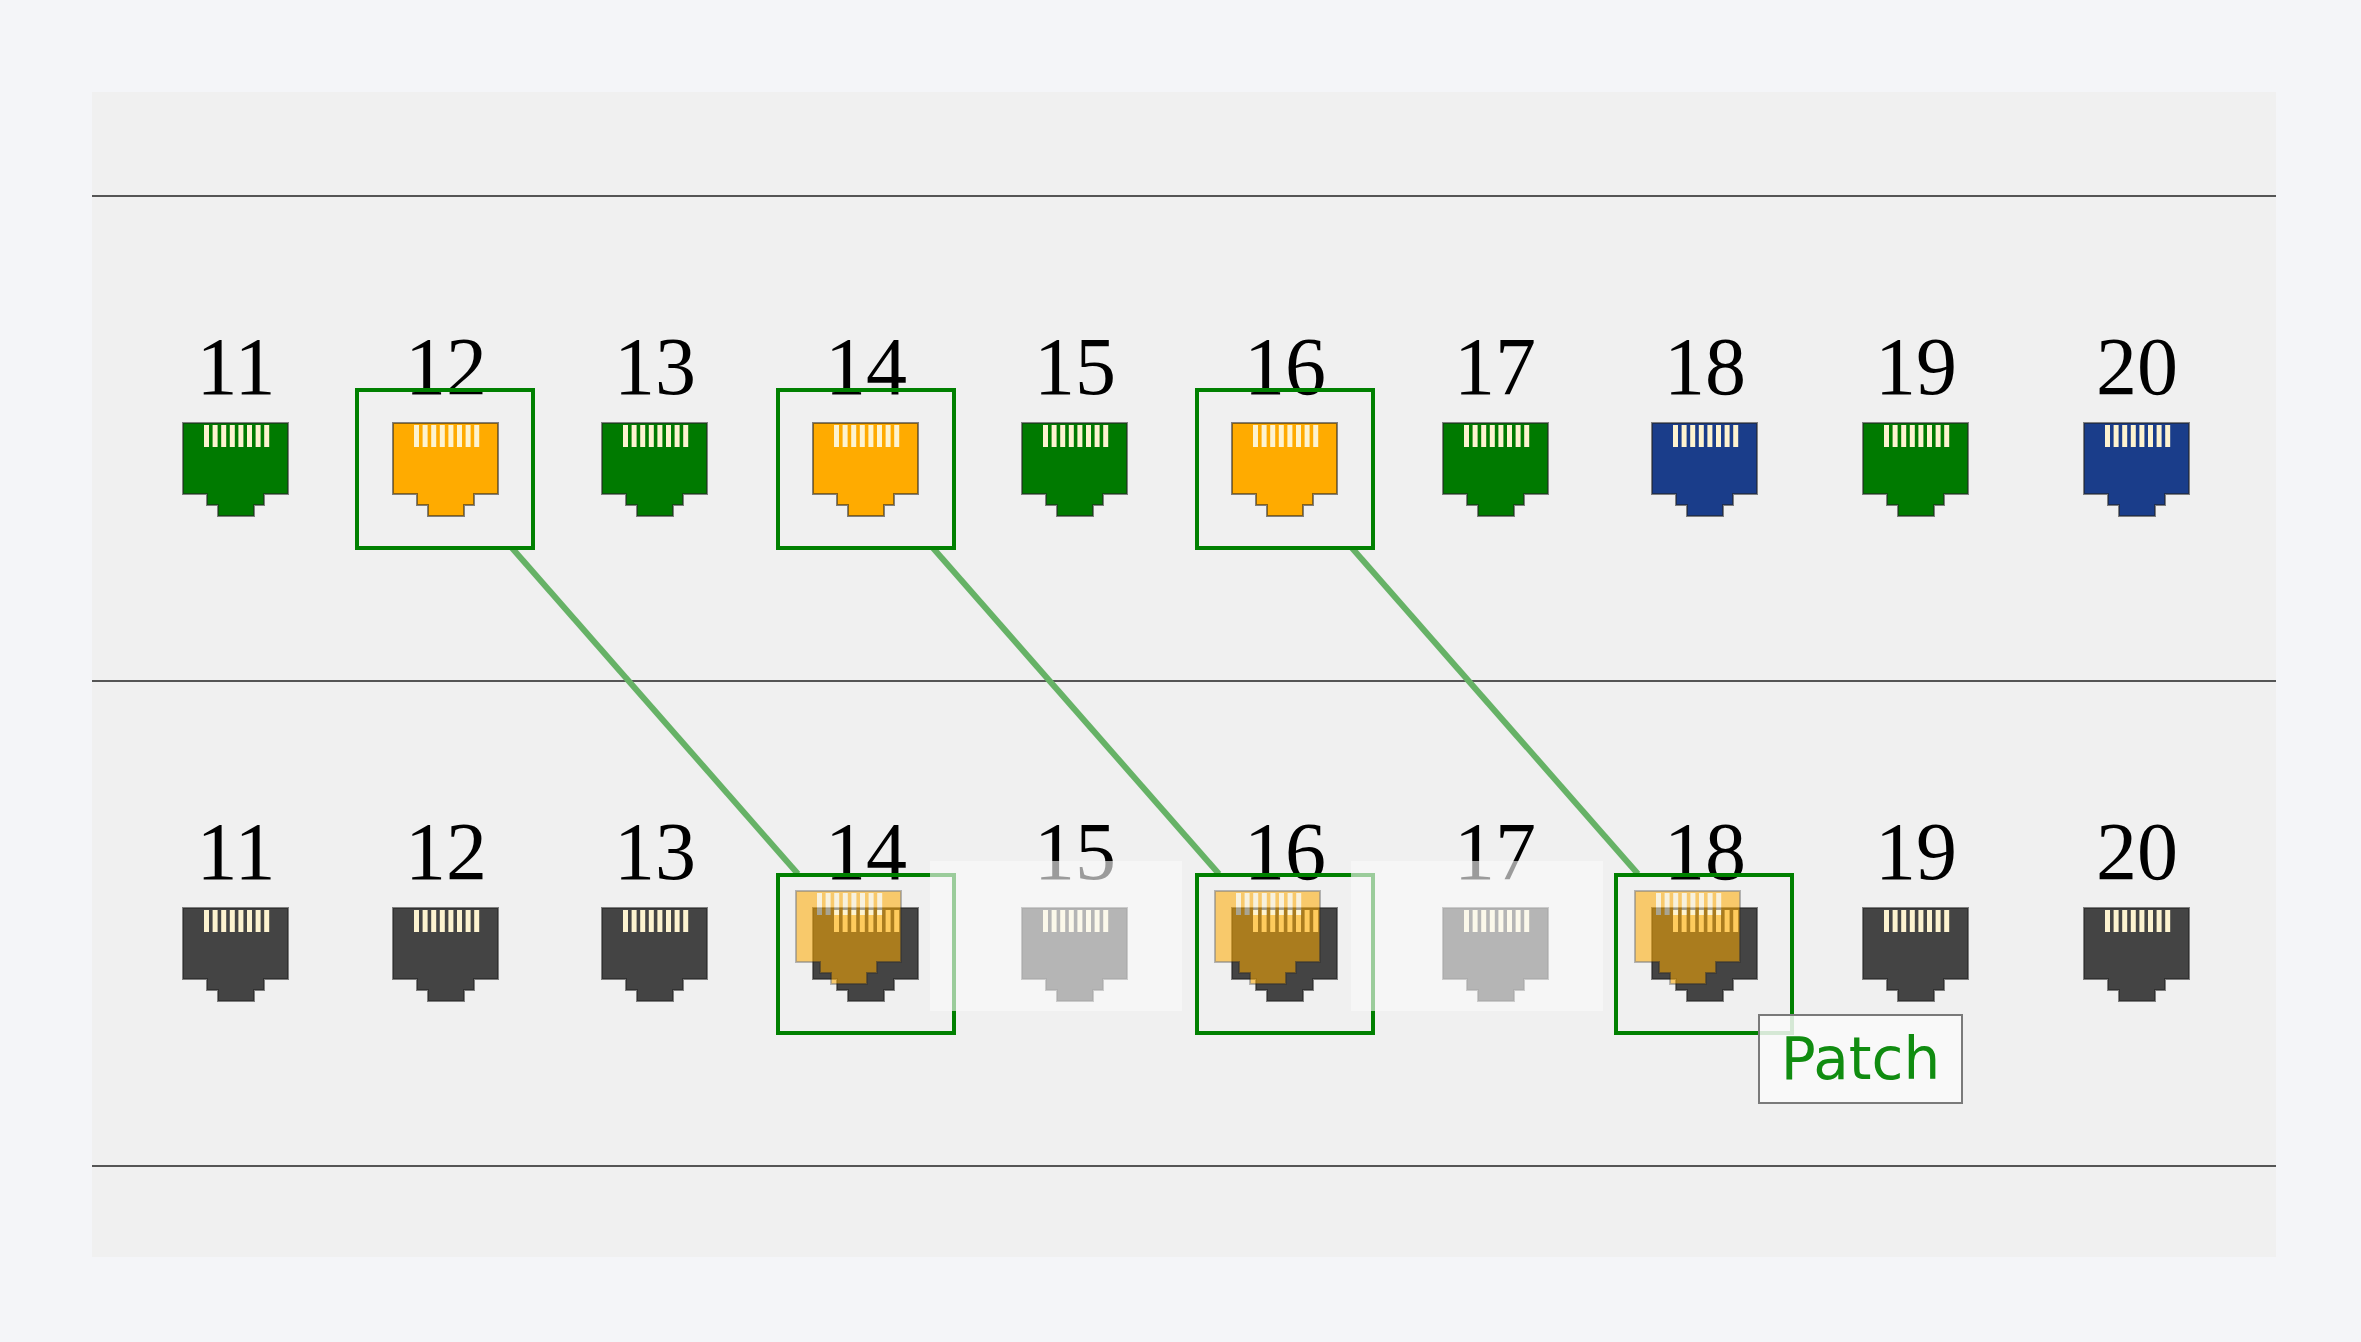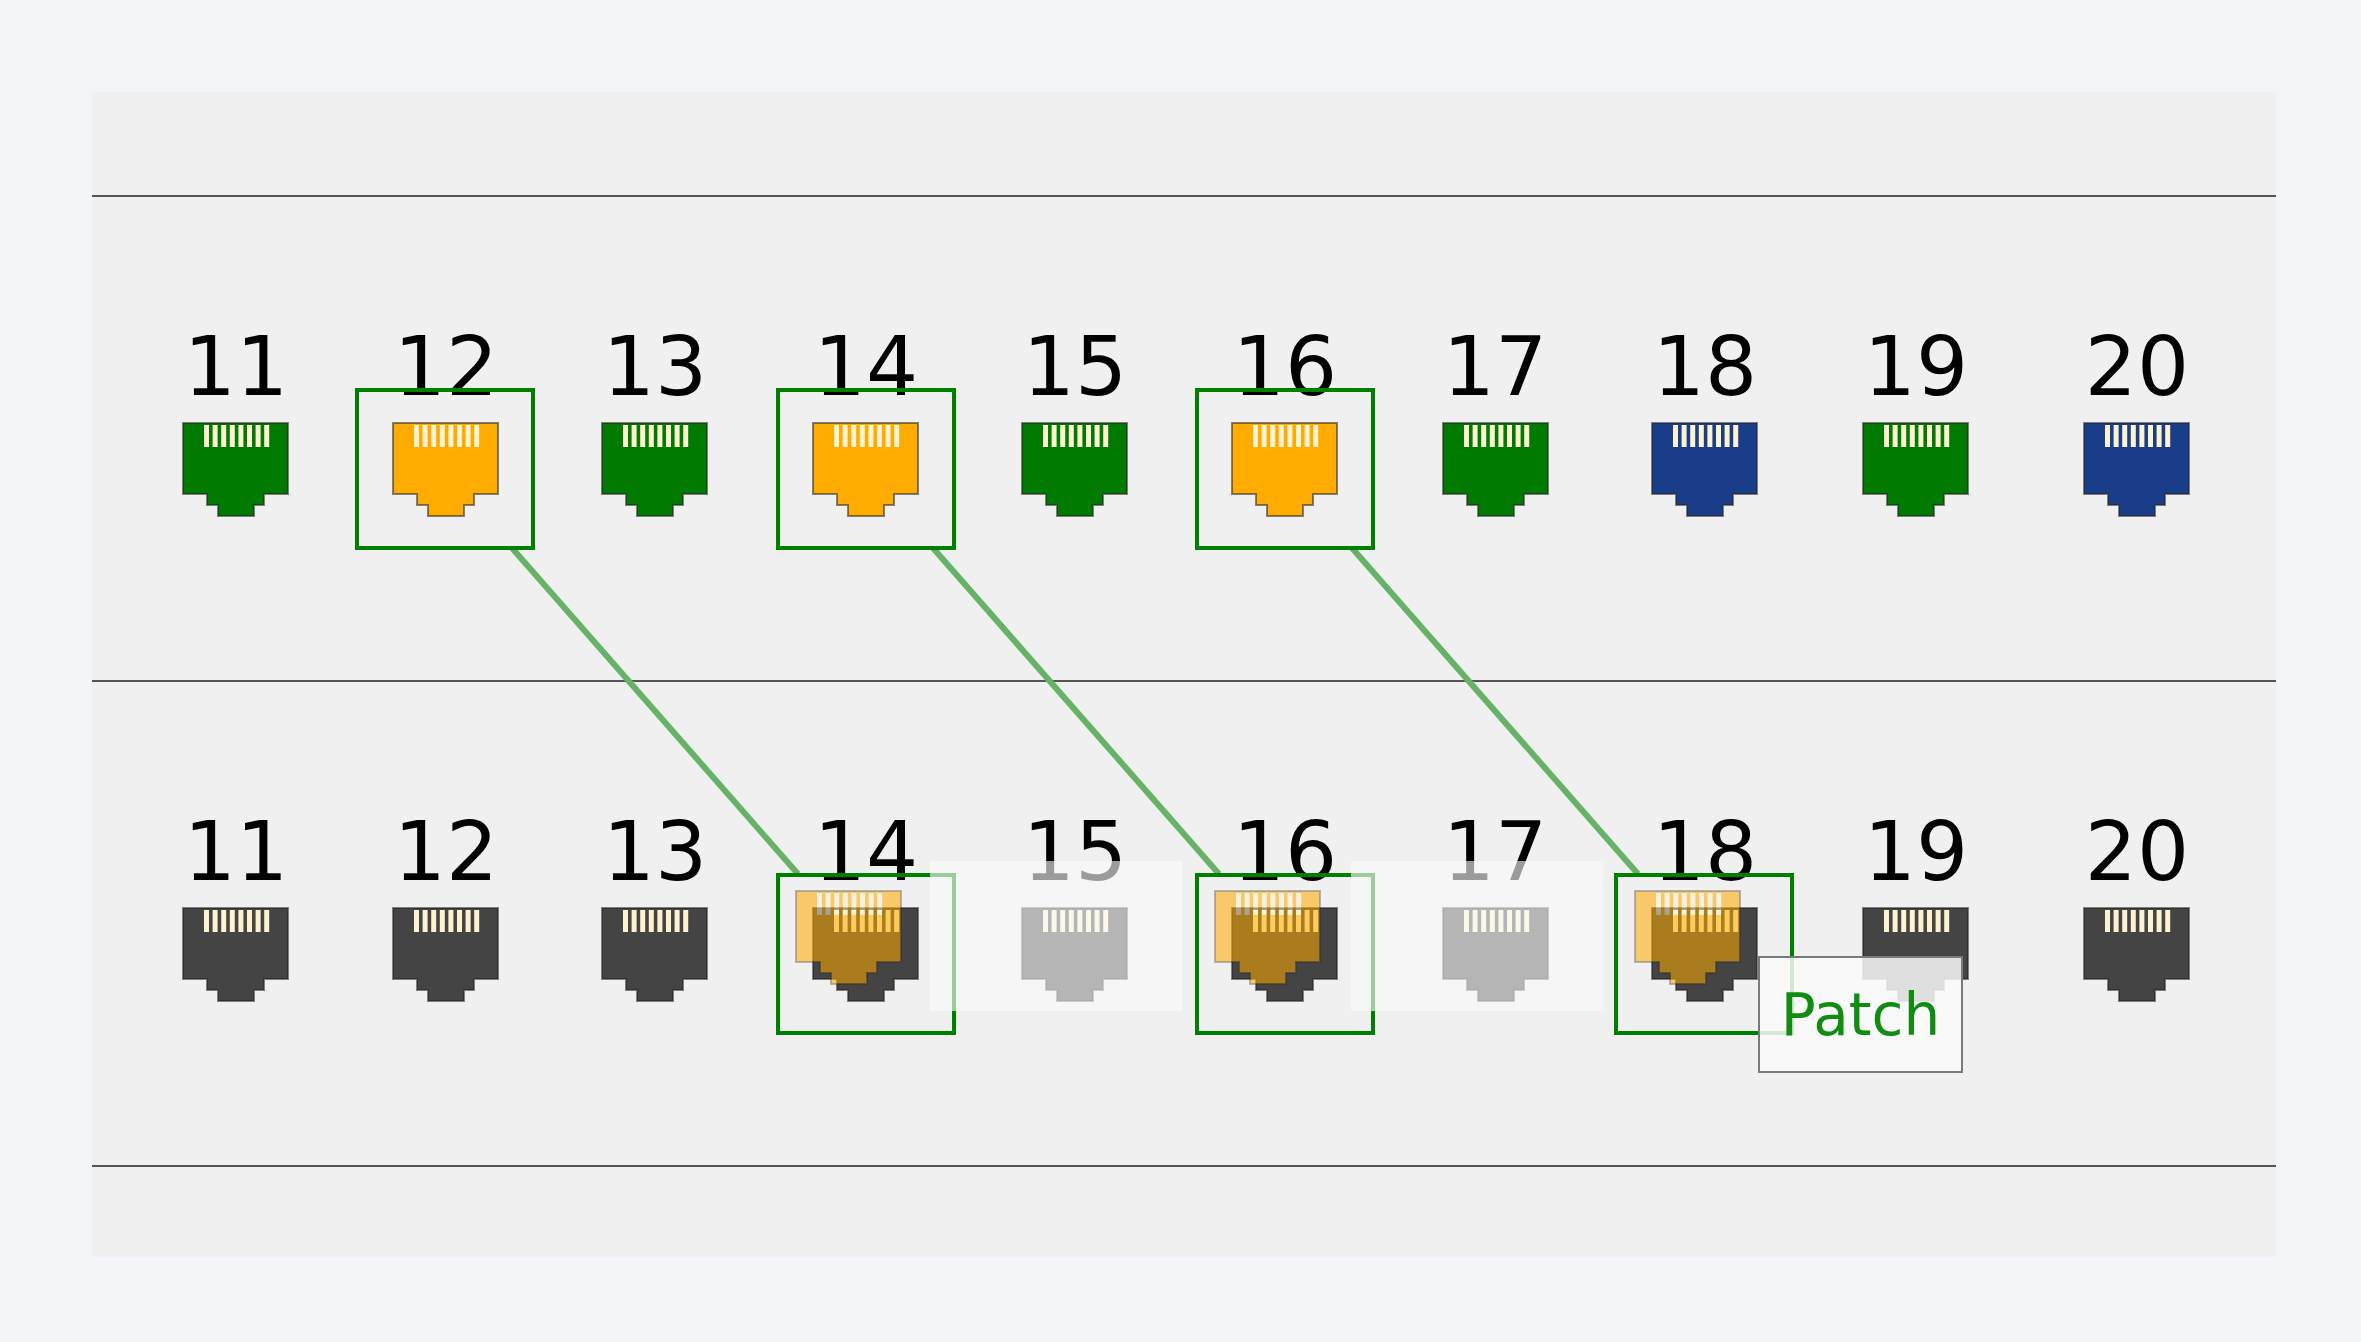--- a/index.html
+++ b/index.html
@@ -1,26 +1,26 @@
 <!DOCTYPE html>
 <html><head>
 <meta charset="utf-8">
 <style>
   html, body { margin:0; padding:0; }
   body { width:2361px; height:1342px; background:#f4f5f8; position:relative; overflow:hidden; font-family:"DejaVu Sans", sans-serif; }
   .frame { position:absolute; left:3px; top:3px; right:3px; bottom:3px; background:#f4f5f8; }
   .panel { position:absolute; left:92px; top:92px; width:2184px; height:1165px; background:#f0f0f0; }
   .divider { position:absolute; left:92px; width:2184px; height:2px; background:#555; }
-  .label { position:absolute; width:200px; text-align:center; font-size:82px; line-height:82px; color:#000; }
+  .label { position:absolute; width:200px; text-align:center; font-size:82px; line-height:82px; color:#000;font-family:Liberation Serif, serif; }
   .port { position:absolute; width:107px; height:95px; }
   .port svg { display:block; }
   .sel-box { position:absolute; border:4px solid #008000; box-sizing:border-box; width:180px; height:162px; }
   .overlay { position:absolute; background:rgba(250,250,250,0.62); }
   .ghost { position:absolute; width:107px; height:95px; opacity:0.55; }
-  .tooltip { position:absolute; left:1758px; top:956px; width:205px; height:117px; background:rgba(250,250,250,0.85); border:2px solid #7a7a7a; box-sizing:border-box; color:#108c10; font-size:58px; display:flex; align-items:center; justify-content:center; }
+  .tooltip { position:absolute; left:1758px; top:1014px; width:205px; height:90px; background:rgba(250,250,250,0.85); border:2px solid #7a7a7a; box-sizing:border-box; color:#108c10; font-size:58px; display:flex; align-items:center; justify-content:center; }
   svg.lines { position:absolute; left:0; top:0; }
 </style>
 </head>
 <body>
 
 <div class="frame"></div>
 <div class="panel"></div>
 <div class="divider" style="top:195px"></div>
 <div class="divider" style="top:680px"></div>
 <div class="divider" style="top:1165px"></div>

